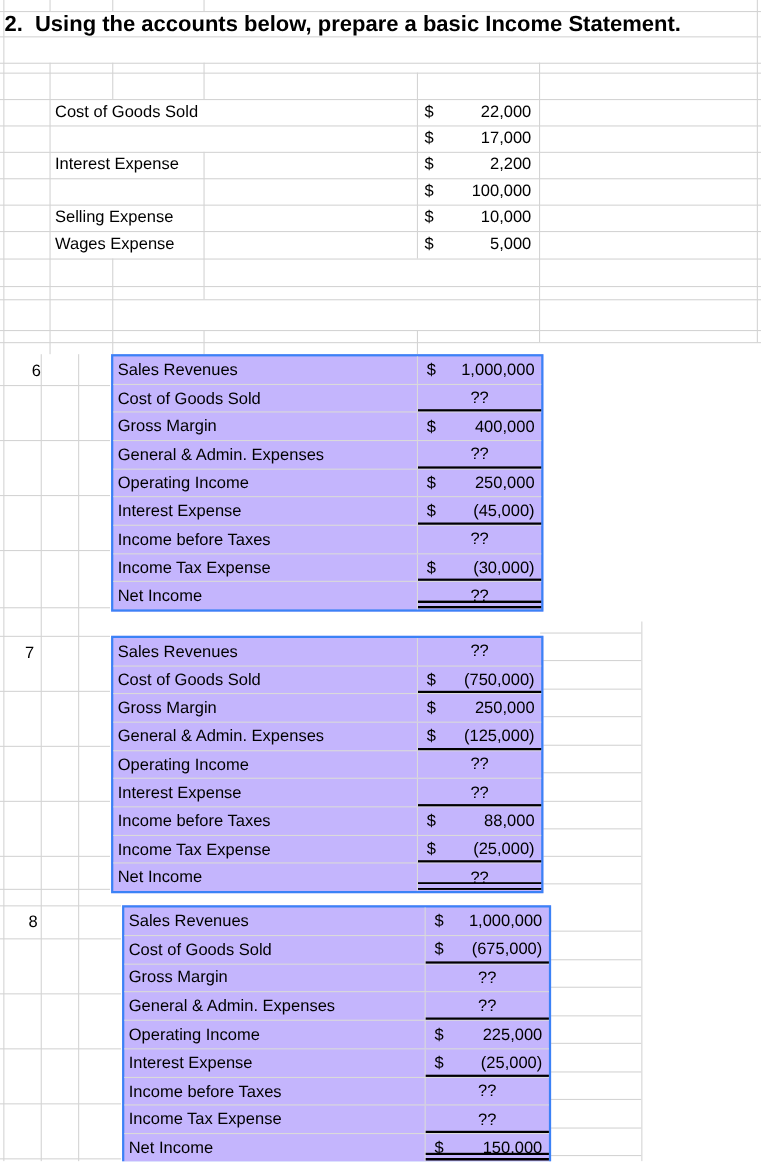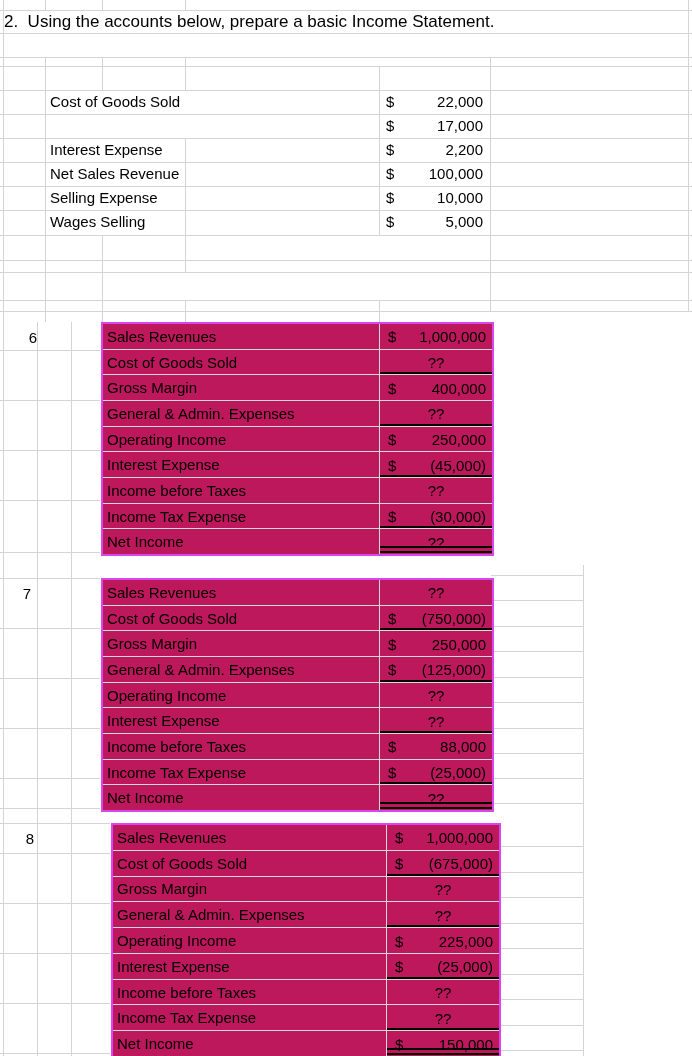--- a/index.html
+++ b/index.html
@@ -1,27 +1,27 @@
 <!DOCTYPE html>
 <html><head>
 <meta charset="utf-8">
 <style>
   html,body{margin:0;padding:0;background:#fff;}
   #sheet{
     position:relative;width:692px;height:1056px;background:#fff;overflow:hidden;
     font-family:"Liberation Sans",sans-serif;font-size:15px;color:#000;
   }
   .gl{position:absolute;background:#d4d4d4;}
-  .title{position:absolute;left:4px;font-weight:normal;font-size:17px;white-space:pre;line-height:24px;text-align:right;}
+  .title{position:absolute;left:4px;font-weight:bold;font-size:20px;white-space:pre;line-height:24px;text-align:right;}
   .acc-row{position:absolute;left:0;width:692px;height:24px;line-height:24px;}
   .acc-label{position:absolute;left:50px;top:0;white-space:pre;}
   .acc-amount{position:absolute;left:379px;width:104px;top:0;height:24px;}
   .acc-amount .cur{position:absolute;left:7px;}
   .acc-amount .val{position:absolute;right:0;}
-  .isbox{position:absolute;border:2px solid #d946ef;background:#be185d;display:flex;flex-direction:column;}
+  .isbox{position:absolute;border:2px solid #3b82f6;background:#c4b5fd;display:flex;flex-direction:column;}
   .is-row{position:relative;flex:1;display:flex;align-items:center;border-bottom:1px solid #dadada;}
   .is-row:last-child{border-bottom:none;}
   .is-label{padding-left:4px;white-space:pre;}
   .is-amount{position:absolute;top:0;bottom:0;right:0;width:112px;border-left:1px solid #dadada;}
   .is-amount .cur{position:absolute;left:8px;top:50%;transform:translateY(-50%);}
   .is-amount .val{position:absolute;right:6px;top:50%;transform:translateY(-50%);}
   .is-amount .val.center{left:0;right:0;text-align:center;}
   .is-amount.u-single::after{content:"";position:absolute;left:0;right:0;bottom:0;height:2px;background:#000;}
   .is-amount.u-double::after{content:"";position:absolute;left:0;right:0;bottom:1px;height:7px;
     background:linear-gradient(to bottom,#000 0 2px,transparent 2px 5px,#000 5px 7px);}
@@ -120,35 +120,34 @@
         </span>
       </div>
       <div class="acc-row" style="top: 138px;">
         <span class="acc-label">Interest Expense</span>
         <span class="acc-amount">
           <span class="cur">$</span>
           <span class="val">2,200</span>
         </span>
       </div>
       <div class="acc-row" style="top: 162px;">
-        <span class="acc-label">Net Sales Revenue</span>
         <span class="acc-amount">
           <span class="cur">$</span>
           <span class="val">100,000</span>
         </span>
       </div>
       <div class="acc-row" style="top: 186px;">
         <span class="acc-label">Selling Expense</span>
         <span class="acc-amount">
           <span class="cur">$</span>
           <span class="val">10,000</span>
         </span>
       </div>
       <div class="acc-row" style="top: 210px;">
-        <span class="acc-label">Wages Selling</span>
+        <span class="acc-label">Wages Expense</span>
         <span class="acc-amount">
           <span class="cur">$</span>
           <span class="val">5,000</span>
         </span>
       </div>
     </div>
 
 
   <div class="secnum" style="left:24px;top:325px">6</div>
   <div class="secnum" style="left:18px;top:581px">7</div>

